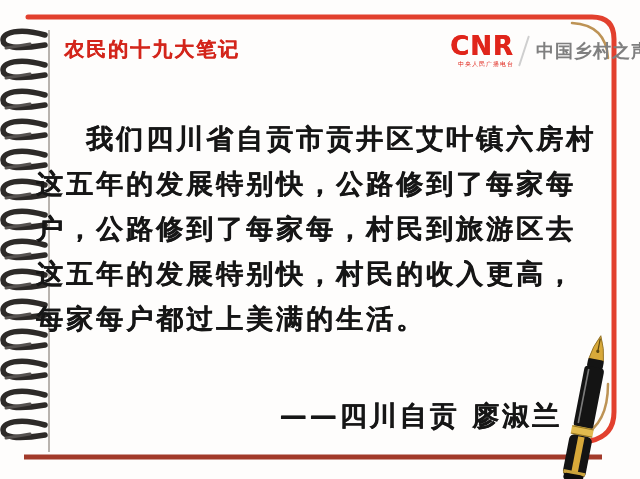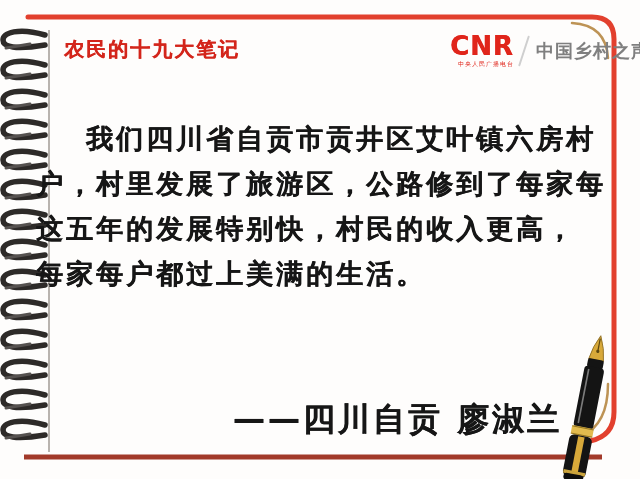--- a/index.html
+++ b/index.html
@@ -53,21 +53,21 @@
   }
   .note-line{
     font-size:27px;line-height:45px;letter-spacing:3px;
     font-weight:600;white-space:nowrap;
     text-shadow:0.4px 0.3px 0 var(--ink,#161616);
   }
   .note-line.indent{padding-left:50px;}
 
   .signature{
     position:absolute;right:78px;top:398px;
-    font-size:32px;font-weight:600;letter-spacing:3px;
+    font-size:27px;font-weight:600;letter-spacing:3px;
     color:var(--ink,#161616);white-space:nowrap;
     text-shadow:0.4px 0.3px 0 var(--ink,#161616);
   }
 </style>
 </head>
 <body>
 
 <div class="page">
 
   <svg class="deco" width="640" height="479" viewBox="0 0 640 479">
@@ -109,21 +109,22 @@
     <div class="cnr-wrap">
       <div class="cnr-text">CNR</div>
       <div class="cnr-sub">中央人民广播电台</div>
     </div>
     <div class="logo-divider"></div>
     <div class="brand-text">中国乡村之声</div>
   </div>
 
   <div class="note-body">
     <div class="note-line indent">我们四川省自贡市贡井区艾叶镇六房村</div>
-    <div class="note-line">户，村里发展了旅游区，公路修到了每家每</div>
+    <div class="note-line">这五年的发展特别快，公路修到了每家每</div>
+    <div class="note-line">户，公路修到了每家每，村民到旅游区去</div>
     <div class="note-line">这五年的发展特别快，村民的收入更高，</div>
     <div class="note-line">每家每户都过上美满的生活。</div>
   </div>
 
   <div class="signature">——四川自贡 廖淑兰</div>
 
   <svg class="deco" width="640" height="479" viewBox="0 0 640 479">
     <g transform="translate(592,334) rotate(11)">
       <path d="M9,0 Q15,12 16.5,25 L1.5,25 Q3,12 9,0 Z" fill="var(--nib-gold,#d8a93a)" stroke="#8a6a20" stroke-width="0.8"></path>
       <line x1="9" y1="3" x2="9" y2="17" stroke="#5c470f" stroke-width="1.2"></line>

